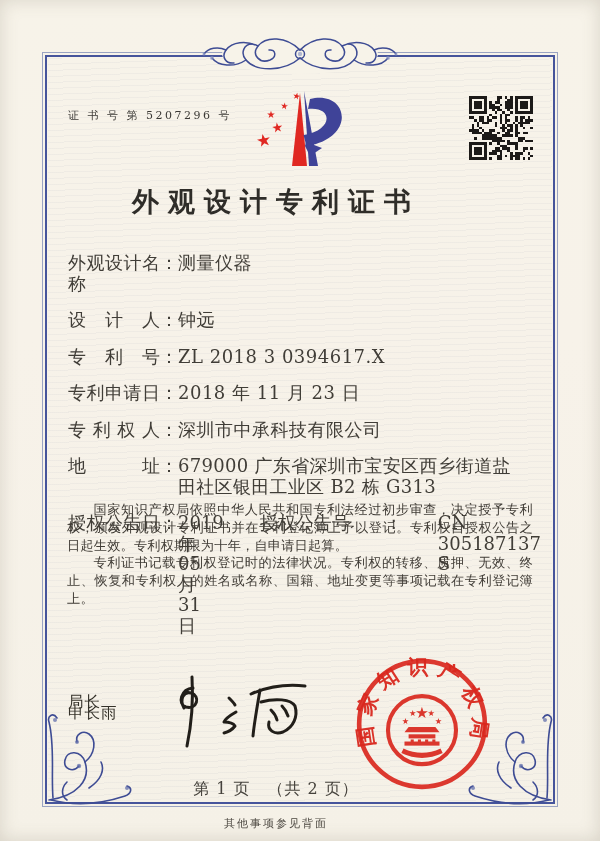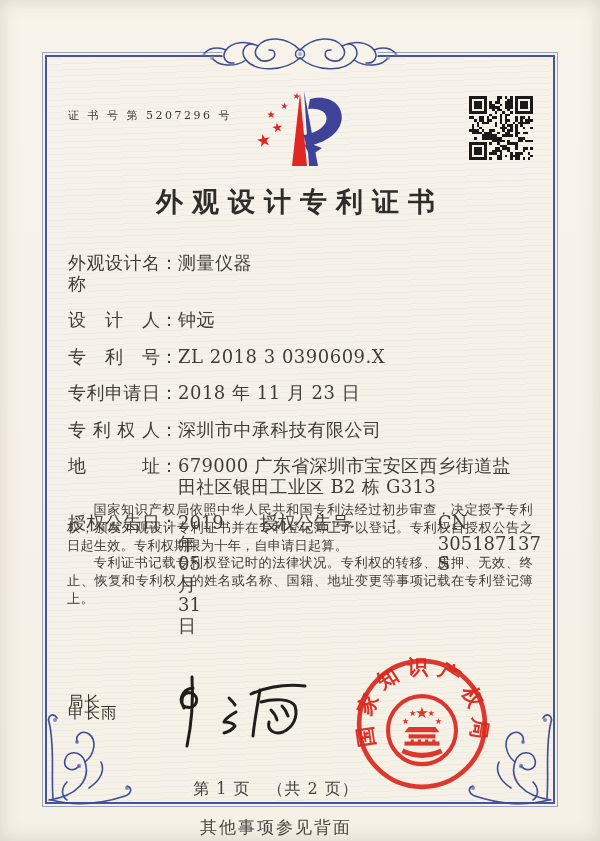--- a/index.html
+++ b/index.html
@@ -22,21 +22,21 @@
       repeating-linear-gradient(178deg, rgba(140,146,168,.14) 0 1px, rgba(0,0,0,0) 1px 6px);
     opacity:.55; pointer-events:none; }
   .ornament-top { position:absolute; left:184px; top:28px; width:232px; height:52px; }
   .ornament-bl { position:absolute; left:43px; top:710px; width:96px; height:95px; }
   .ornament-br { position:absolute; left:461px; top:710px; width:96px; height:95px; transform:scaleX(-1); }
 
   .cert-no { position:absolute; left:68px; top:108px; font-size:11px; letter-spacing:2.5px; color:#3a3834; }
   .logo { position:absolute; left:250px; top:86px; width:100px; height:92px; }
   .qr { position:absolute; left:469px; top:96px; width:64px; height:64px; }
 
-  .title { position:absolute; left:0; top:184px; width:600px; text-align:center;
+  .title { position:absolute; left:0; top:184px; width:552px; text-align:center;
     font-size:27px; font-weight:600; letter-spacing:9px; color:#2f2d29; }
 
   .fields { position:absolute; left:68px; top:253px; width:456px; font-size:18px; color:#403d37; }
   .row { display:flex; align-items:flex-start; margin-bottom:16px; line-height:20.5px; }
   .fl { display:inline-block; width:92px; flex:0 0 92px; text-align:justify; text-align-last:justify; }
   .colon { flex:0 0 14px; }
   .fv { flex:1 1 auto; letter-spacing:.5px; }
   .row-addr .fv { max-width:356px; letter-spacing:.3px; }
   .grant-row { display:flex; }
   .g2 { margin-left:36px; display:flex;gap:35px; }
@@ -48,21 +48,21 @@
 
   .sig-title { position:absolute; left:68px; top:692px; font-size:15.5px; letter-spacing:1px; color:#343129; }
   .sig-name  { position:absolute; left:68px; top:703px; font-size:15.5px; letter-spacing:1px; color:#343129; }
   .signature { position:absolute; left:163px; top:672px; width:152px; height:82px; }
 
   .seal { position:absolute; left:354px; top:656px; width:136px; height:136px; }
 
   .page-no { position:absolute; left:0; top:779px; width:552px; text-align:center;
     font-size:16px; letter-spacing:1px; color:#45423c; }
   .back-note { position:absolute; left:0; top:816px; width:552px; text-align:center;
-    font-size:17px; letter-spacing:2px; color:#4a463f; }
+    font-size:11px; letter-spacing:2px; color:#4a463f; }
 </style>
 </head>
 <body>
 
 <div class="page">
 
   <div class="frame-outer"></div>
   <div class="frame-inner"></div>
   <div class="guilloche"></div>
 
@@ -359,21 +359,21 @@
       <span class="fv">测量仪器</span>
     </div>
     <div class="row">
       <span class="fl">设计人</span>
         <span class="colon">：</span>
       <span class="fv">钟远</span>
     </div>
     <div class="row">
       <span class="fl">专利号</span>
         <span class="colon">：</span>
-      <span class="fv">ZL 2018 3 0390609.X</span>
+      <span class="fv">ZL 2018 3 0394617.X</span>
     </div>
     <div class="row">
       <span class="fl">专利申请日</span>
         <span class="colon">：</span>
       <span class="fv">2018 年 11 月 23 日</span>
     </div>
     <div class="row">
       <span class="fl">专利权人</span>
         <span class="colon">：</span>
       <span class="fv">深圳市中承科技有限公司</span>

